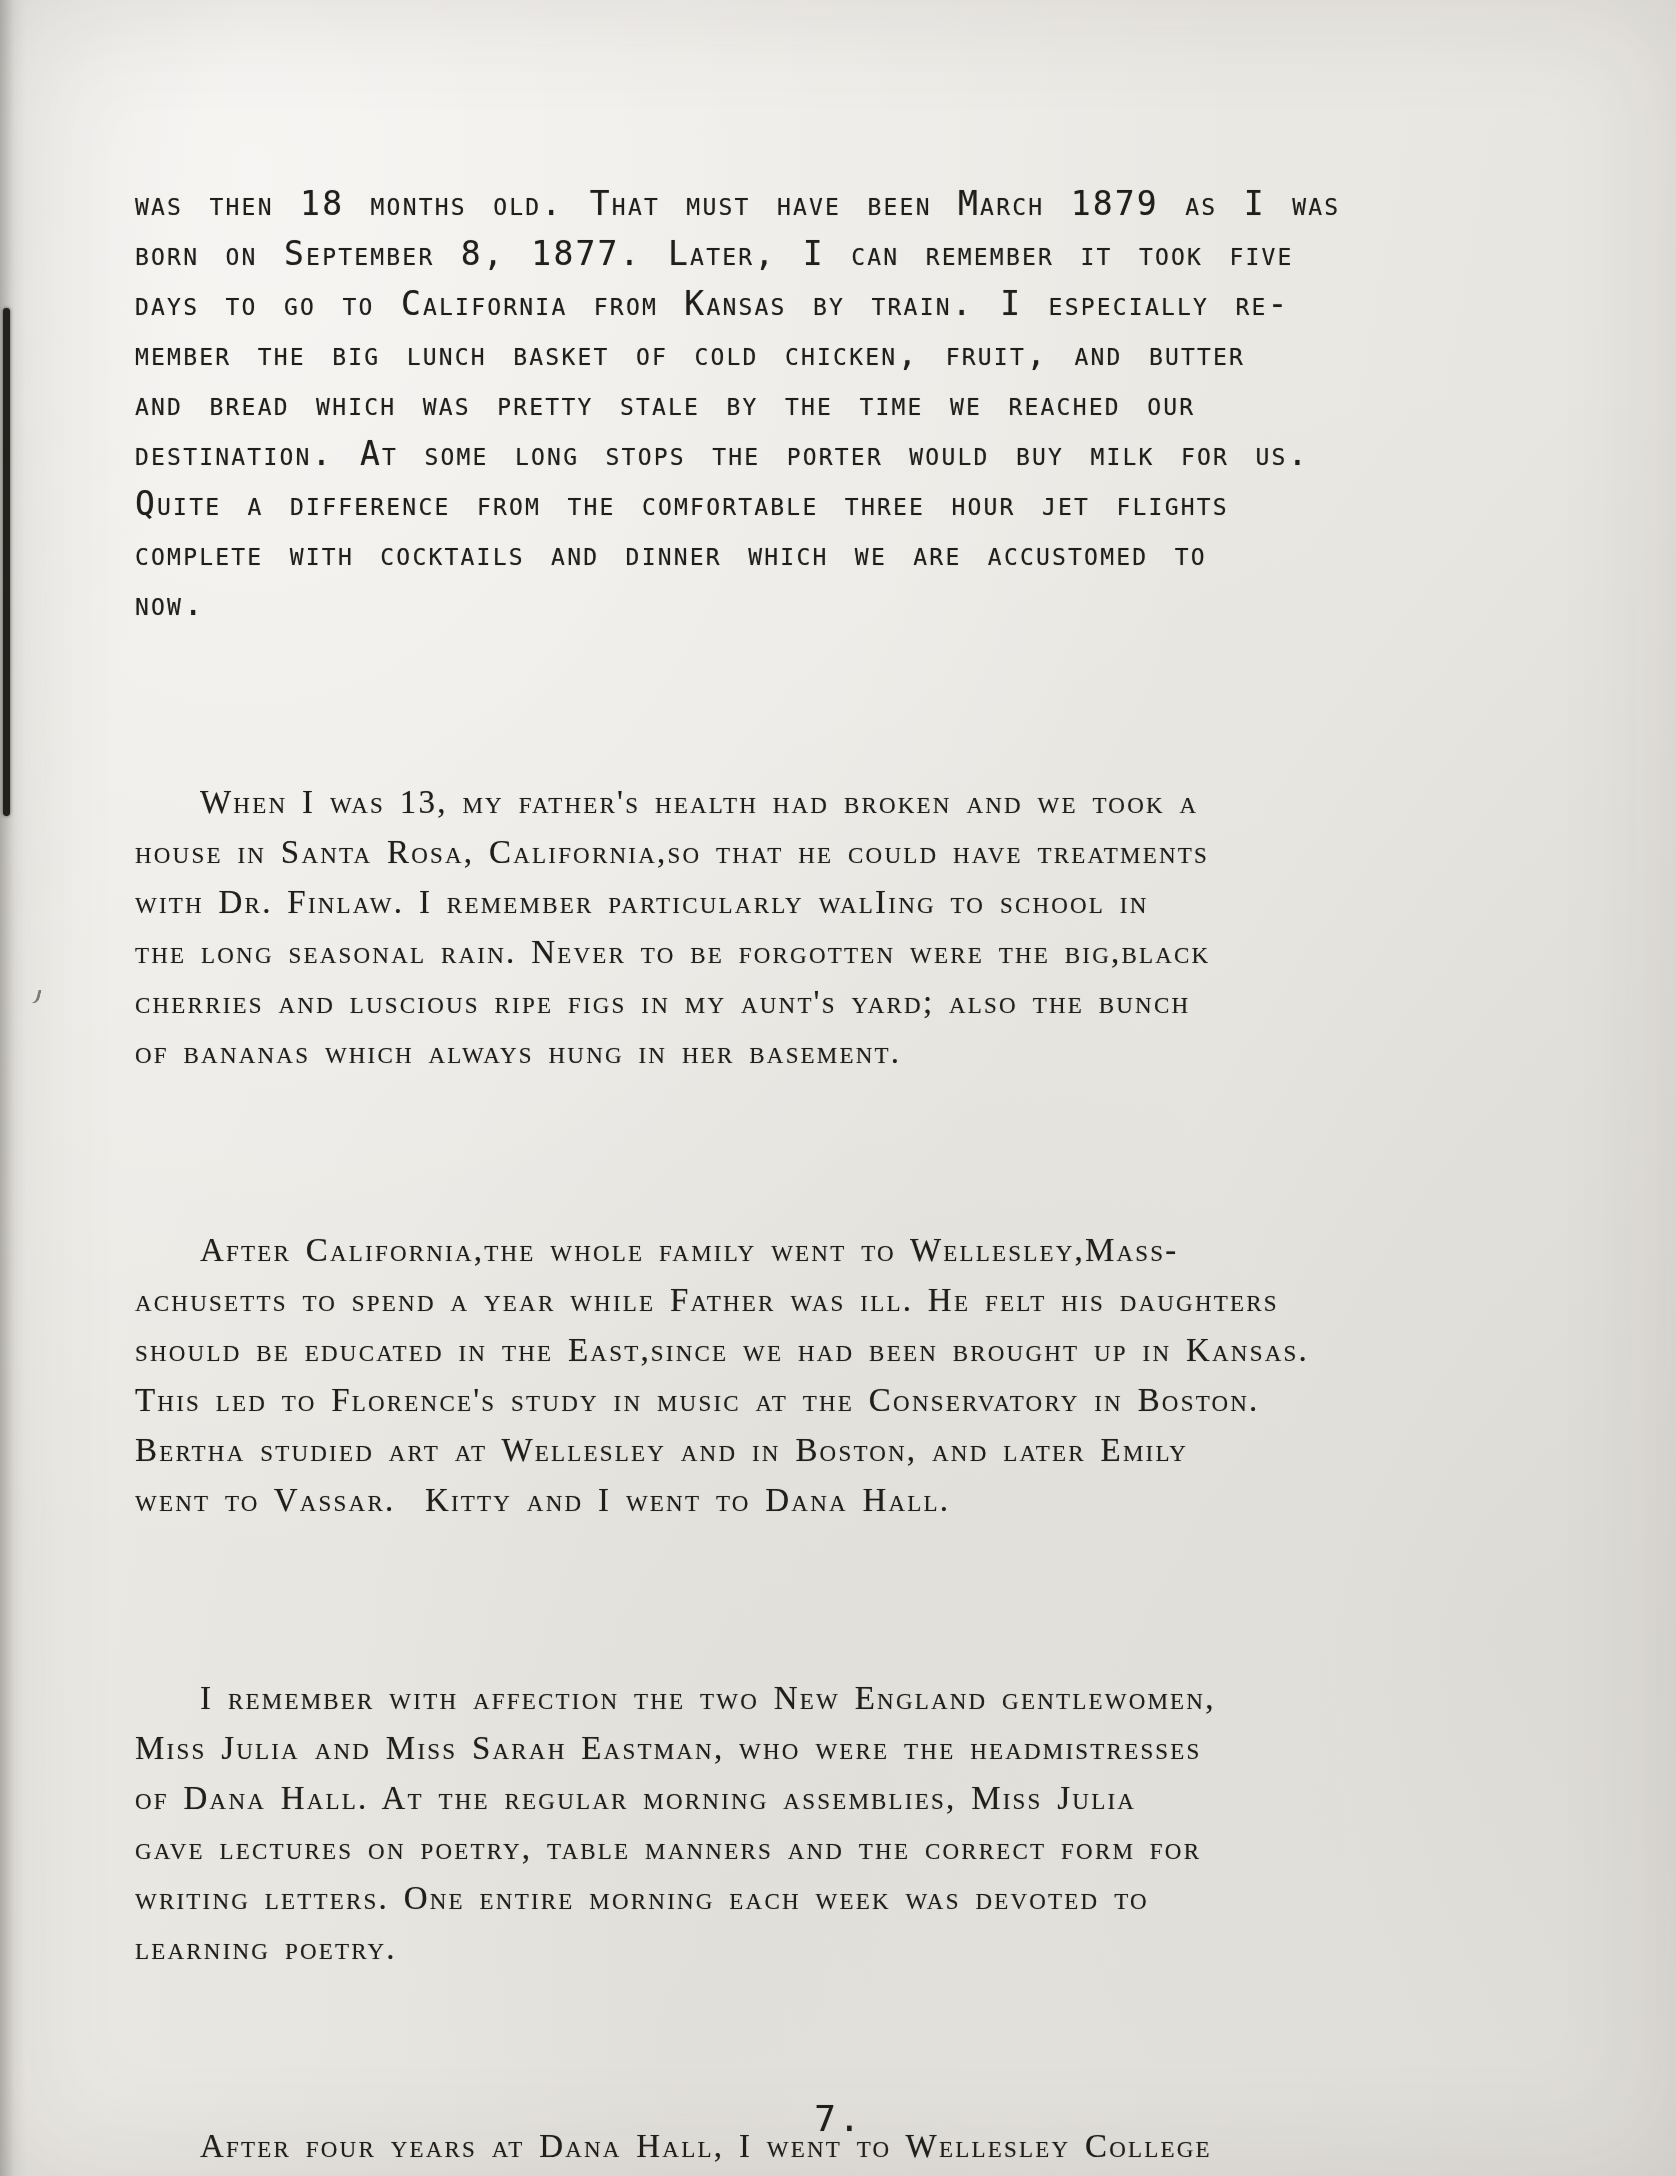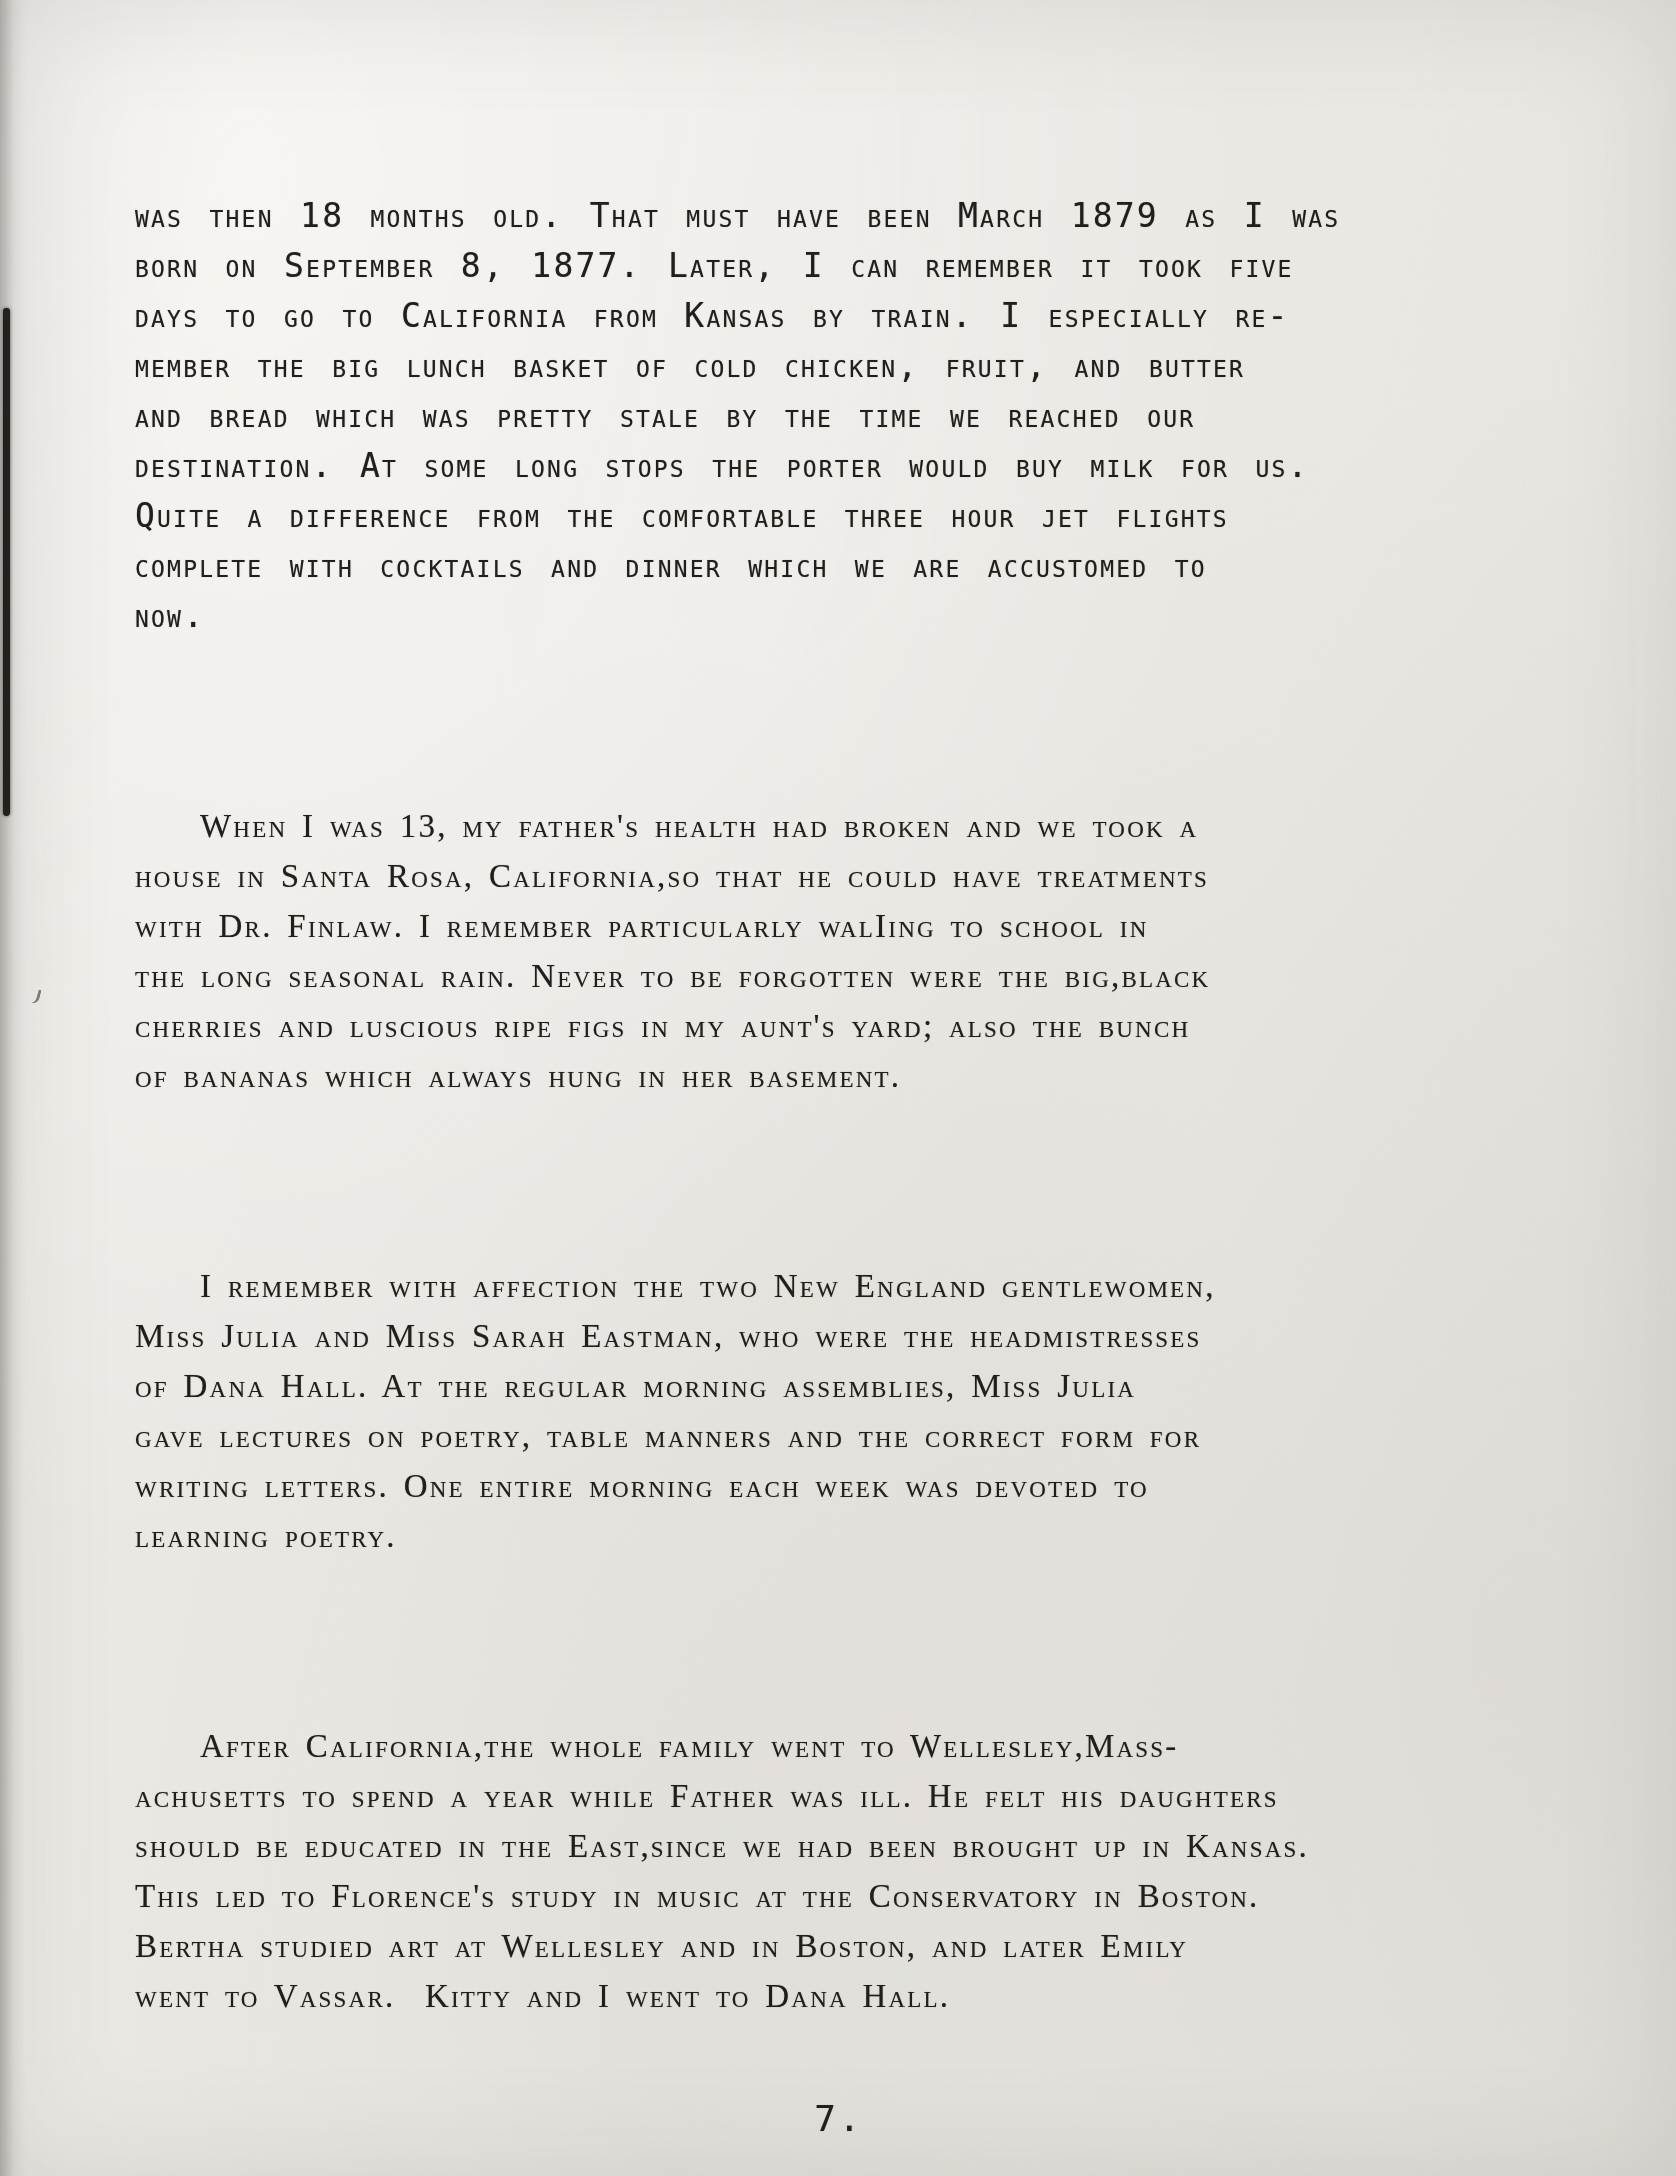--- a/index.html
+++ b/index.html
@@ -51,21 +51,21 @@
     color: #211f1b;
     font-size: 33px;
     line-height: 50px;
     letter-spacing: 2.2px;
     word-spacing: 4.3px;
     font-variant: small-caps;
     white-space: pre-wrap;
     text-shadow: 0 0 0.9px rgba(35,33,28,0.45);
   }
   .para {
-    margin: 12px 0 48px 0;
+    margin: 0 0 48px 0;
   }
   .para.indent {
     text-indent: 65px;
     font-family: Liberation Serif, serif;
   }
   .page-footer {
     position: absolute;
     left: 0; right: 0;
     bottom: 38px;
     text-align: center;
@@ -95,32 +95,32 @@
 destination. At some long stops the porter would buy milk for us.
 Quite a difference from the comfortable three hour jet flights
 complete with cocktails and dinner which we are accustomed to
 now.</p>
     <p class="para indent">When I was 13, my father's health had broken and we took a
 house in Santa Rosa, California,so that he could have treatments
 with Dr. Finlaw. I remember particularly walIing to school in
 the long seasonal rain. Never to be forgotten were the big,black
 cherries and luscious ripe figs in my aunt's yard; also the bunch
 of bananas which always hung in her basement.</p>
+    <p class="para indent">After California,the whole family went to Wellesley,Mass-
+achusetts to spend a year while Father was ill. He felt his daughters
+should be educated in the East,since we had been brought up in Kansas.
+This led to Florence's study in music at the Conservatory in Boston.
+Bertha studied art at Wellesley and in Boston, and later Emily
+went to Vassar.  Kitty and I went to Dana Hall.</p>
     <p class="para indent">I remember with affection the two New England gentlewomen,
 Miss Julia and Miss Sarah Eastman, who were the headmistresses
 of Dana Hall. At the regular morning assemblies, Miss Julia
 gave lectures on poetry, table manners and the correct form for
 writing letters. One entire morning each week was devoted to
 learning poetry.</p>
-    <p class="para indent">After California,the whole family went to Wellesley,Mass-
-achusetts to spend a year while Father was ill. He felt his daughters
-should be educated in the East,since we had been brought up in Kansas.
-This led to Florence's study in music at the Conservatory in Boston.
-Bertha studied art at Wellesley and in Boston, and later Emily
-went to Vassar.  Kitty and I went to Dana Hall.</p>
     <p class="para indent">After four years at Dana Hall, I went to Wellesley College
 from which I graduated in 1900. At Wellesley I was always inter-
 ested in its various organizations. I was President of my Fresh-
 man class, and I organized the Athletic Association, and put on
 the first Field Day. I was concerned because there was no
 faculty representation on the Board of Trustees, so I wrote a
 letter to the Board, asking that they select a faculty represen-
 tative. They agreed to this, and just recently, in speaking to
 Mrs. James Kemper,Jr., now a member of the Wellesley Board</p>
   </main>

